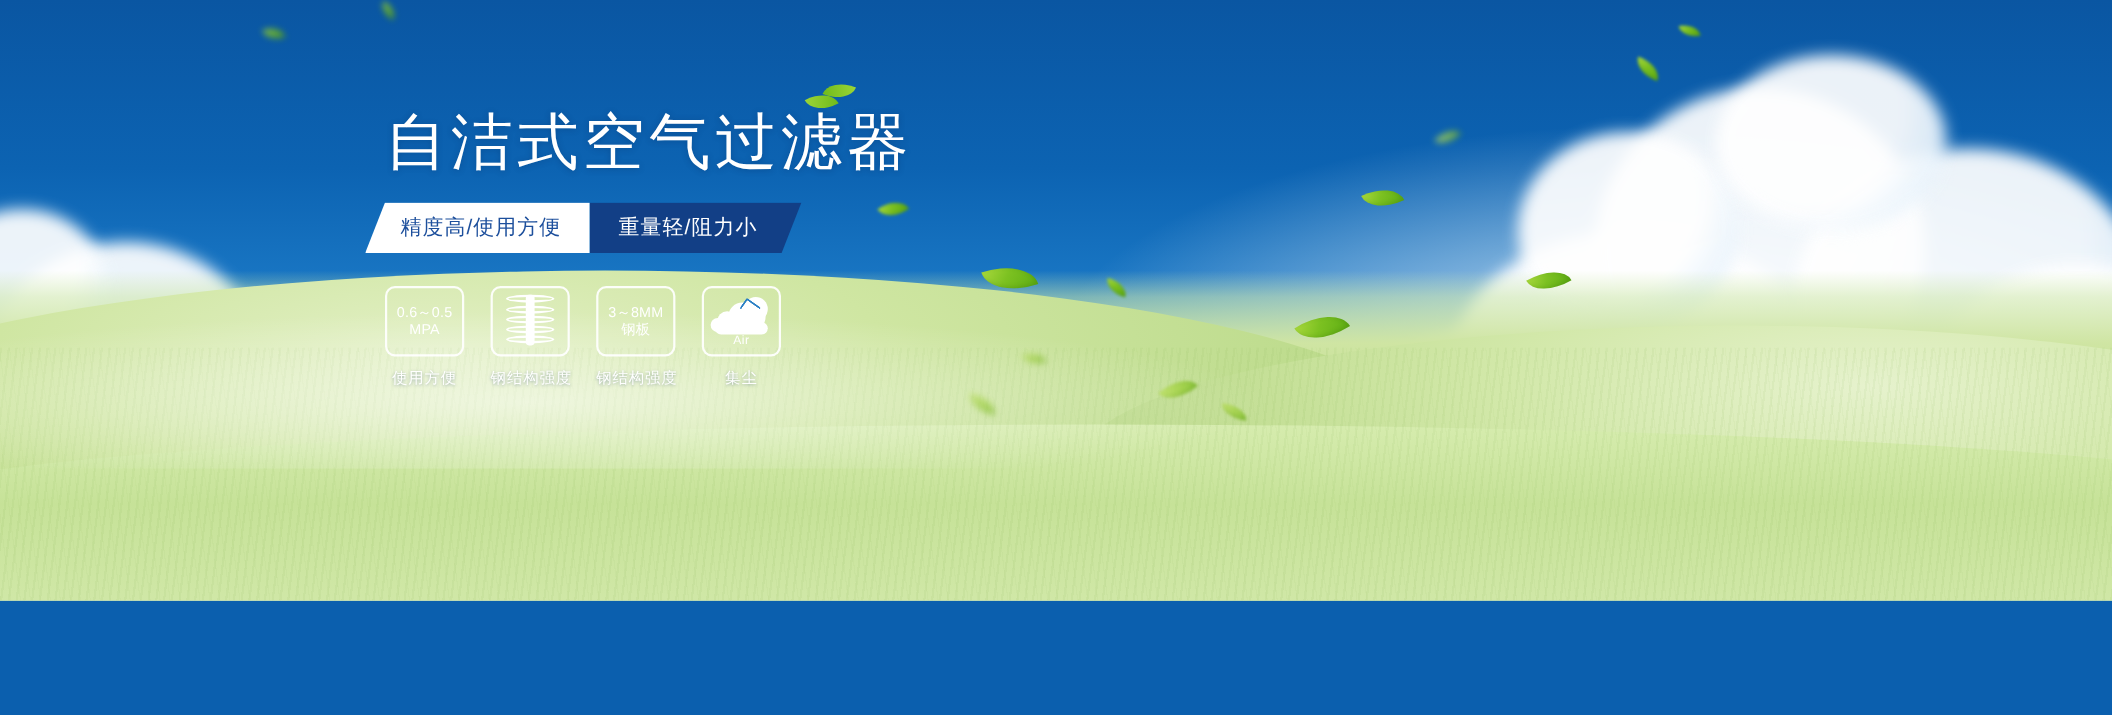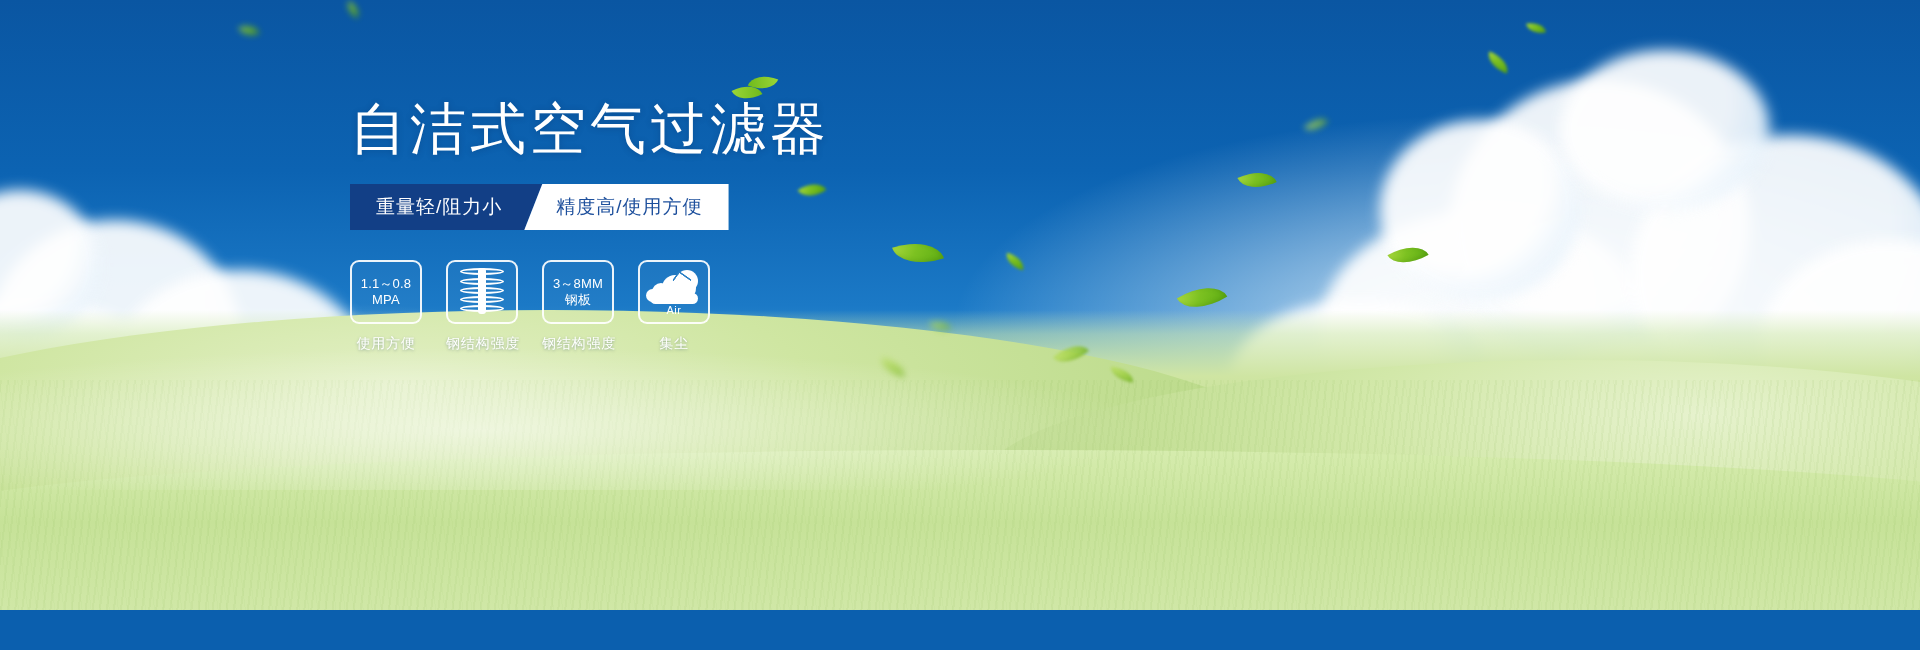--- a/index.html
+++ b/index.html
@@ -2,21 +2,21 @@
 <html lang="zh"><head>
 <meta charset="utf-8">
 <style>
   html,body{margin:0;padding:0;}
   body{
     width:1920px;height:650px;overflow:hidden;
     font-family:"Liberation Sans","DejaVu Sans",sans-serif;
     background:#0b5fae;
   }
   .banner{
-    position:relative;width:1920px;height:610px;overflow:hidden;
+    position:relative;width:1920px;height:546px;overflow:hidden;
     background:linear-gradient(180deg,#0a56a2 0%,#0c63b2 28%,#1b79c6 50%,#3f96d6 62%,#7fbde6 70%,#bcdcf0 76%);
   }
 
   
   .sky-haze{
     position:absolute;left:0;right:0;top:0;height:650px;
     background:
       radial-gradient(ellipse 680px 240px at 300px 470px, rgba(255,255,255,.85) 0%, rgba(255,255,255,.0) 70%),
       radial-gradient(ellipse 520px 200px at 980px 480px, rgba(255,255,255,.70) 0%, rgba(255,255,255,0) 70%),
       radial-gradient(ellipse 760px 300px at 1500px 330px, rgba(255,255,255,.80) 0%, rgba(255,255,255,0) 72%);
@@ -308,31 +308,31 @@
 
     <div class="title-wrap">
       <h1 class="title">自洁式空气过滤器</h1>
       <span class="title-leaf">
           <i></i>
           <i></i>
         </span>
     </div>
 
     <div class="tags">
+      <div class="tag tag-secondary">精度高/使用方便</div>
       <div class="tag tag-primary">重量轻/阻力小</div>
-      <div class="tag tag-secondary">精度高/使用方便</div>
     </div>
 
     <div class="features">
 
 
       <div class="feature">
         <div class="feature-box">
           <span class="feature-text">
-            <span class="small">1.1～0.8</span>
+            <span class="small">0.6～0.5</span>
             <span class="small">MPA</span>
           </span>
         </div>
         <div class="feature-label">使用方便</div>
       </div>
 
       <div class="feature">
         <div class="feature-box">
           <span class="ico-coil">
             <span class="stem"></span>

